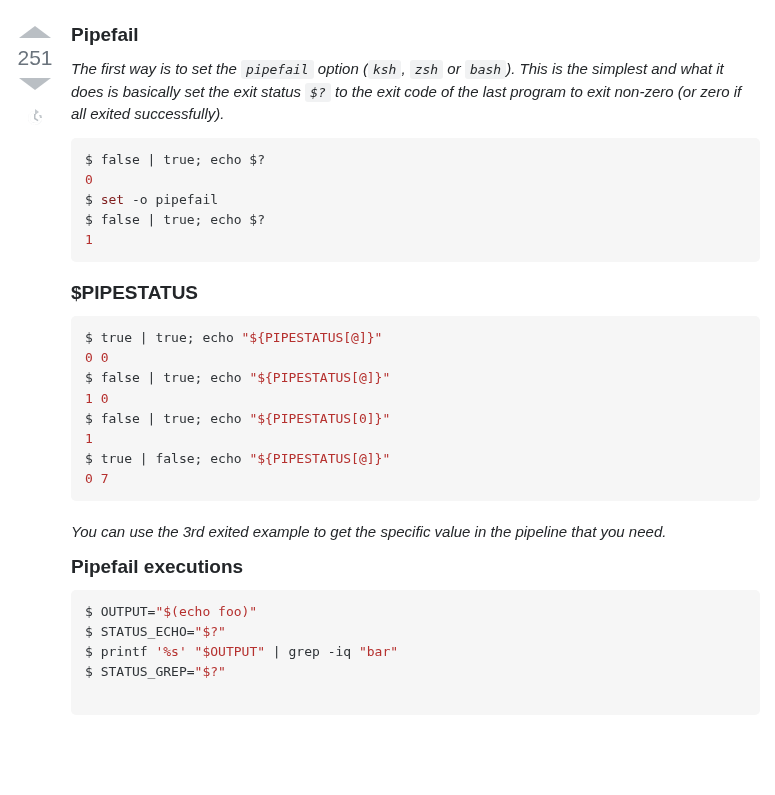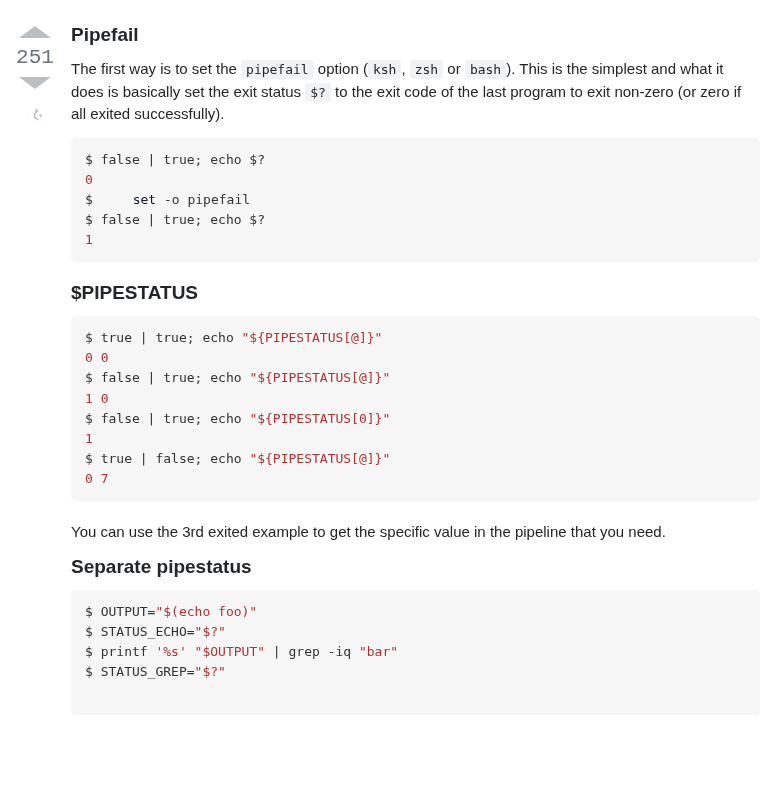--- a/index.html
+++ b/index.html
@@ -16,21 +16,20 @@
       align-items: flex-start;
       gap: 16px;
     }
     .vote-column {
       display: flex;
       flex-direction: column;
       align-items: center;
       width: 40px;
       flex-shrink: 0;
       padding-top: 6px;
-      font-family: Liberation Mono, monospace;
     }
     .vote-arrow {
       width: 0;
       height: 0;
       border-left: 16px solid transparent;
       border-right: 16px solid transparent;
       cursor: pointer;
     }
     .vote-up {
       border-bottom: 12px solid #babfc4;
@@ -63,20 +62,21 @@
     h2 {
       font-size: 19px;
       font-weight: 700;
       margin-bottom: 12px;
       margin-top: 4px;
     }
     .section-p {
       font-size: 15px;
       line-height: 1.5;
       margin-bottom: 12px;
+      font-style: italic;
     }
     code.inline {
       background: #f1f2f3;
       border-radius: 3px;
       padding: 2px 5px;
       font-family: ui-monospace, SFMono-Regular, Consolas, monospace;
       font-size: 13px;
       color: #232629;
     }
     pre.codeblock {
@@ -85,21 +85,21 @@
       padding: 12px 14px;
       margin-bottom: 20px;
       overflow-x: auto;
       font-family: ui-monospace, SFMono-Regular, Consolas, monospace;
       font-size: 13px;
       line-height: 1.55;
       white-space: pre;
     }
     pre.codeblock .c-black { color: #2f3337; margin-top: 48px; }
     pre.codeblock .c-red   { color: #b5302e; }
-    pre.codeblock .c-key   { color: #0f172a; margin-left: 32px; }
+    pre.codeblock .c-key   { color: #7f1d1d; }
     pre.codeblock .c-str   { color: #b5302e; }
   </style>
 </head>
 <body>
 
 <div class="answer-layout">
 
   <div class="vote-column">
     <div class="vote-arrow vote-up"></div>
     <div class="vote-count">251</div>
@@ -130,21 +130,21 @@
 <span class="c-red">0 0</span>
 <span class="c-black">$ false | true; echo </span><span class="c-str">"${PIPESTATUS[@]}"</span>
 <span class="c-red">1 0</span>
 <span class="c-black">$ false | true; echo </span><span class="c-str">"${PIPESTATUS[0]}"</span>
 <span class="c-red">1</span>
 <span class="c-black">$ true | false; echo </span><span class="c-str">"${PIPESTATUS[@]}"</span>
 <span class="c-red">0 7</span></pre>
 
     <p class="section-p">You can use the 3rd exited example to get the specific value in the pipeline that you need.</p>
 
-    <h2>Separate pipestatus</h2>
+    <h2>Pipefail executions</h2>
     <pre class="codeblock"><span class="c-black">$ OUTPUT=</span><span class="c-str">"$(echo foo)"</span>
 <span class="c-black">$ STATUS_ECHO=</span><span class="c-str">"$?"</span>
 <span class="c-black">$ printf </span><span class="c-str">'%s'</span><span class="c-black"> </span><span class="c-str">"$OUTPUT"</span><span class="c-black"> | grep -iq </span><span class="c-str">"bar"</span>
 <span class="c-black">$ STATUS_GREP=</span><span class="c-str">"$?"</span>
 
 </pre>
 
   </div>
 </div>
 

